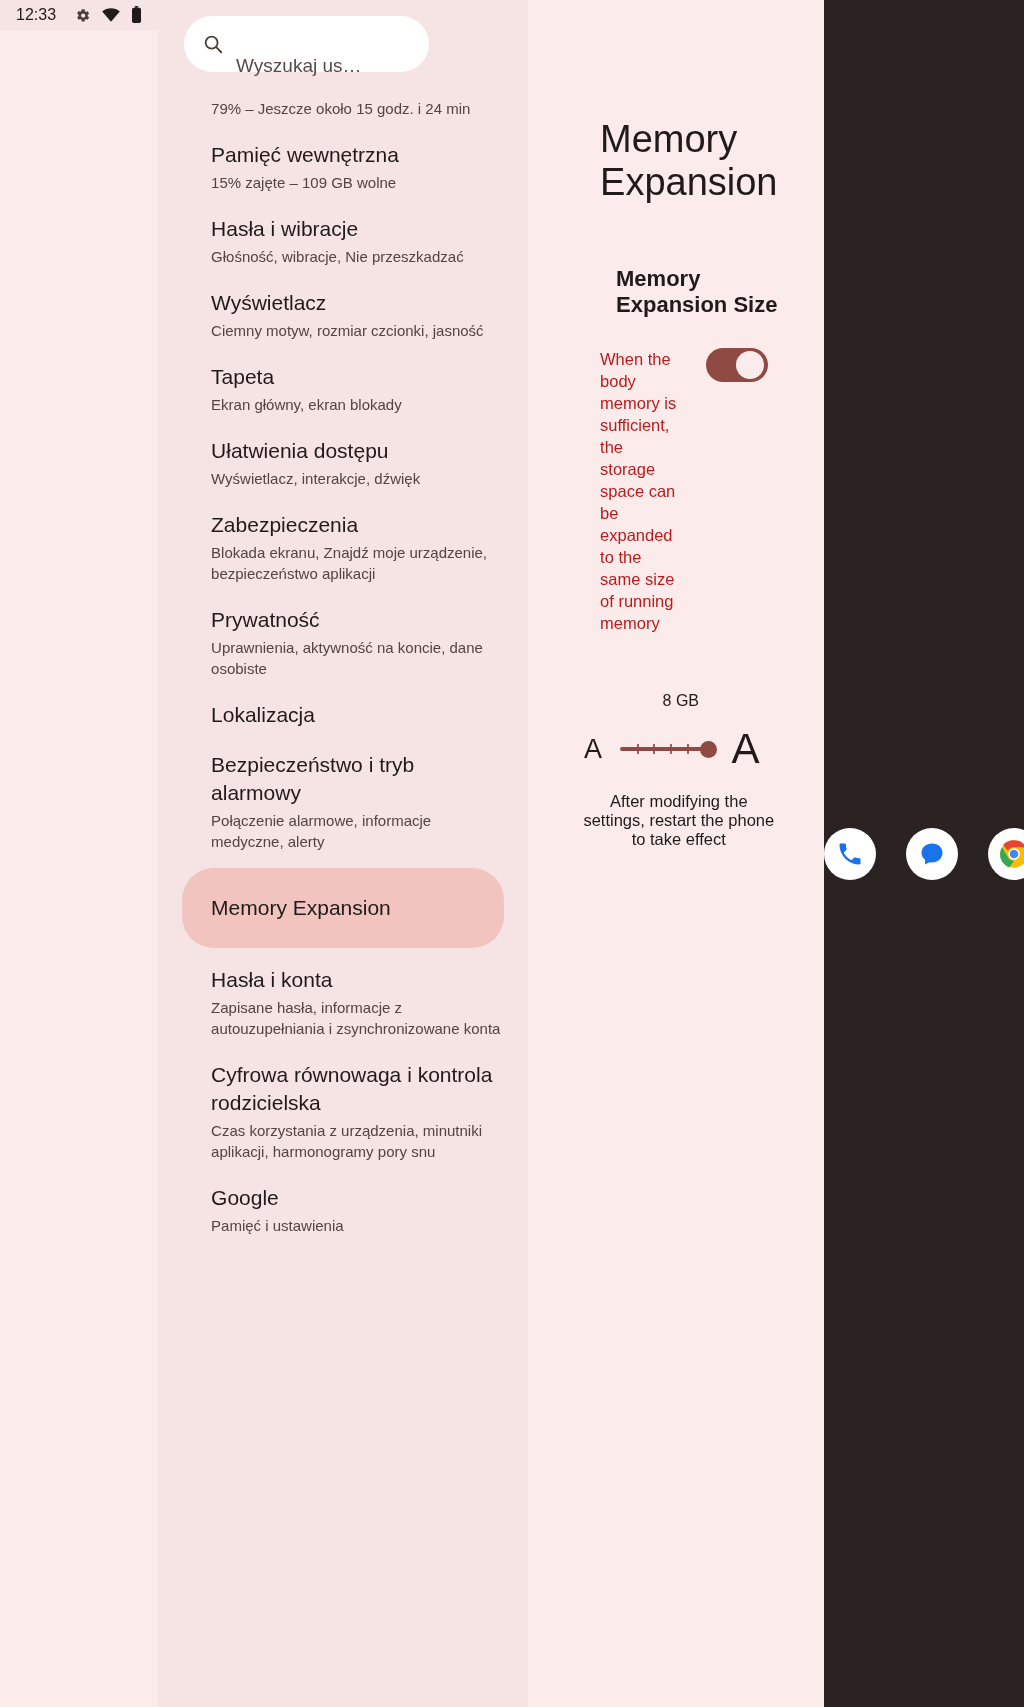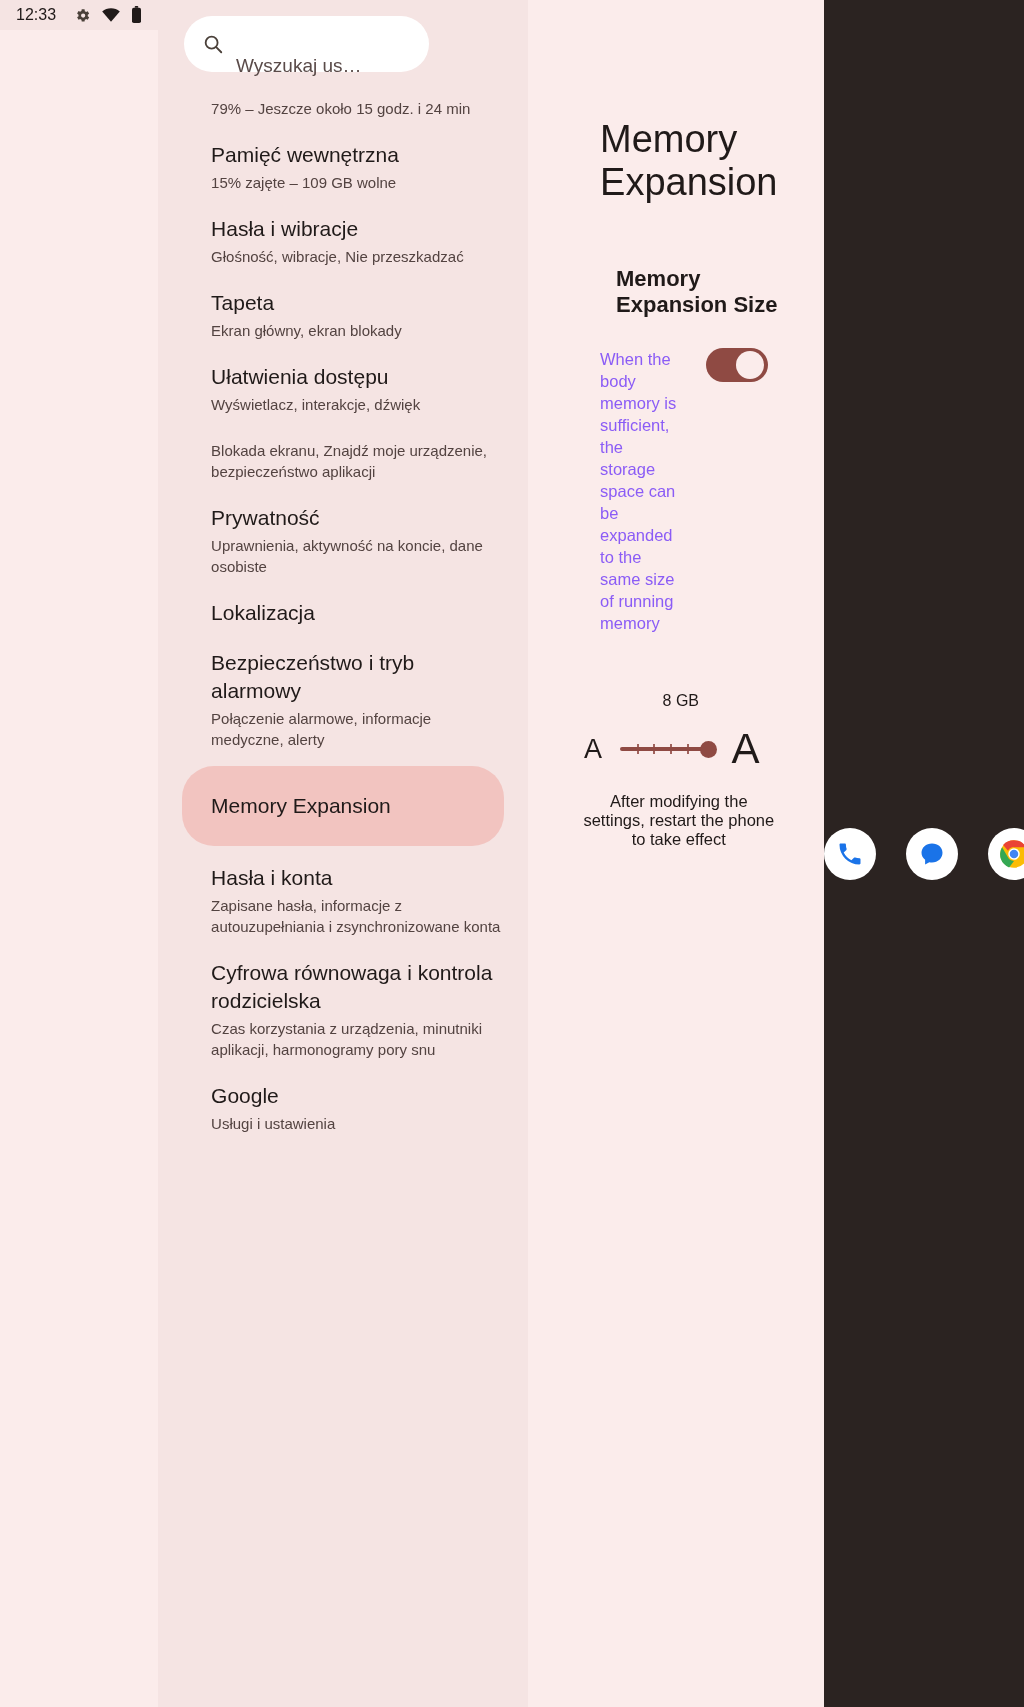--- a/index.html
+++ b/index.html
@@ -131,21 +131,21 @@
   .toggle-row {
     display: flex;
     align-items: flex-start;
     margin: 28px 0 0 26px;
     padding-right: 10px;
   }
   .toggle-desc {
     flex: 1;
     font-size: 16.5px;
     line-height: 22px;
-    color: #8b5cf6;
+    color: #b91c1c;
     padding-top: 2px;
   }
   .switch {
     flex: 0 0 62px;
     width: 62px; height: 34px;
     background: #8f4a43;
     border-radius: 17px;
     position: relative;
     margin-left: 26px;
     margin-top: 2px;
@@ -285,32 +285,37 @@
         <div class="item">
           <div class="title">Pamięć wewnętrzna</div>
           <div class="sub">15% zajęte – 109 GB wolne</div>
         </div>
 
         <div class="item">
           <div class="title">Hasła i wibracje</div>
           <div class="sub">Głośność, wibracje, Nie przeszkadzać</div>
         </div>
 
+        <div class="item">
+          <div class="title">Wyświetlacz</div>
+          <div class="sub">Ciemny motyw, rozmiar czcionki, jasność</div>
+        </div>
 
         <div class="item">
           <div class="title">Tapeta</div>
           <div class="sub">Ekran główny, ekran blokady</div>
         </div>
 
         <div class="item">
           <div class="title">Ułatwienia dostępu</div>
           <div class="sub">Wyświetlacz, interakcje, dźwięk</div>
         </div>
 
         <div class="item">
+          <div class="title">Zabezpieczenia</div>
           <div class="sub">Blokada ekranu, Znajdź moje urządzenie, bezpieczeństwo aplikacji</div>
         </div>
 
         <div class="item">
           <div class="title">Prywatność</div>
           <div class="sub">Uprawnienia, aktywność na koncie, dane osobiste</div>
         </div>
 
         <div class="item">
           <div class="title">Lokalizacja</div>
@@ -330,21 +335,21 @@
           <div class="sub">Zapisane hasła, informacje z autouzupełniania i zsynchronizowane konta</div>
         </div>
 
         <div class="item">
           <div class="title">Cyfrowa równowaga i kontrola rodzicielska</div>
           <div class="sub">Czas korzystania z urządzenia, minutniki aplikacji, harmonogramy pory snu</div>
         </div>
 
         <div class="item">
           <div class="title">Google</div>
-          <div class="sub">Usługi i ustawienia</div>
+          <div class="sub">Pamięć i ustawienia</div>
         </div>
 
       </div>
     </div>
 
     <div class="watermark">
       
     </div>
 
     <div class="rightpane">

